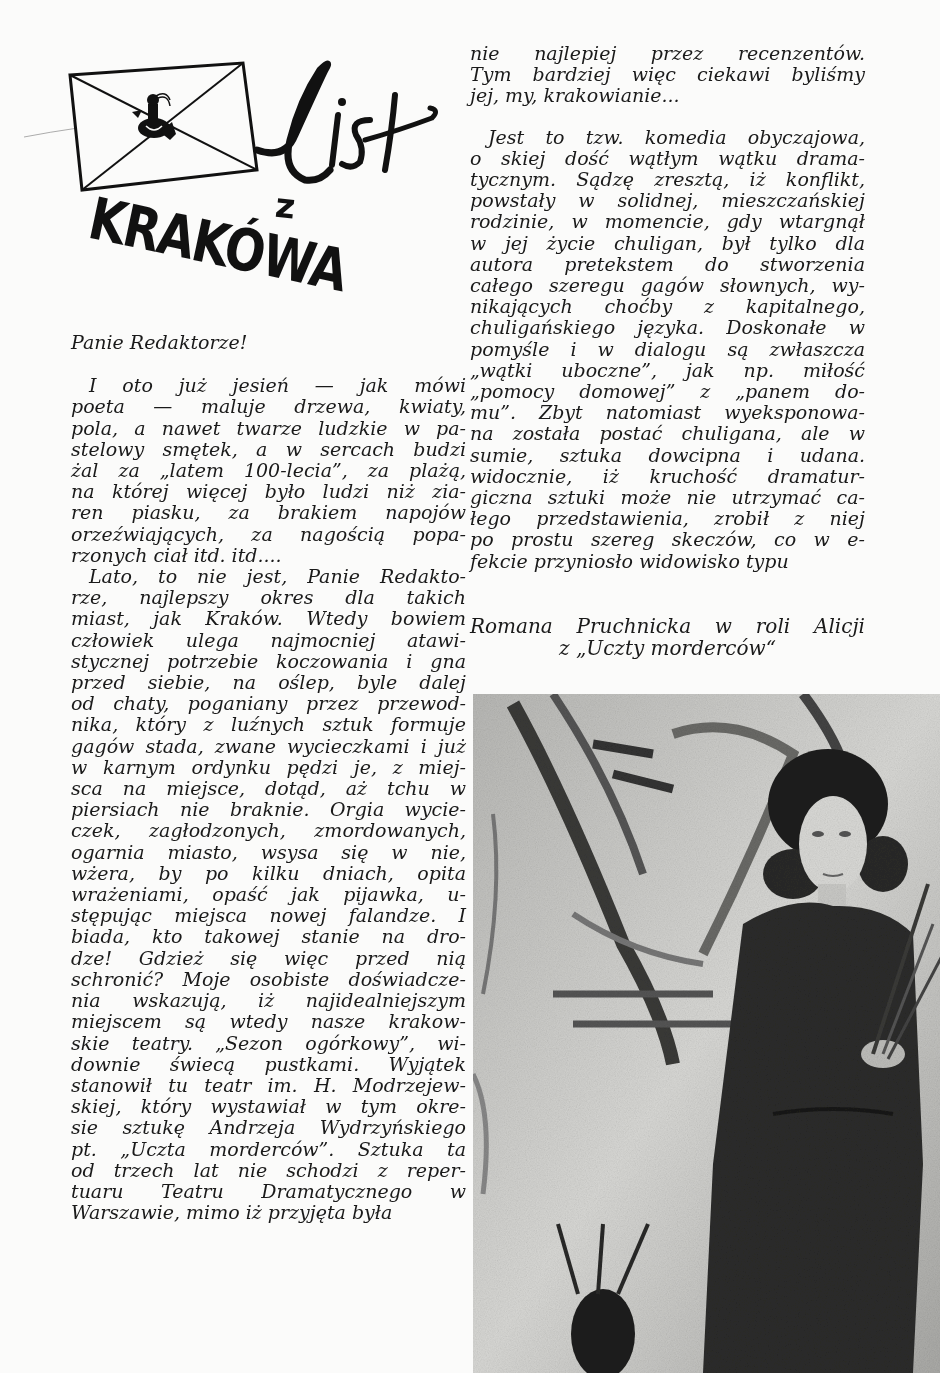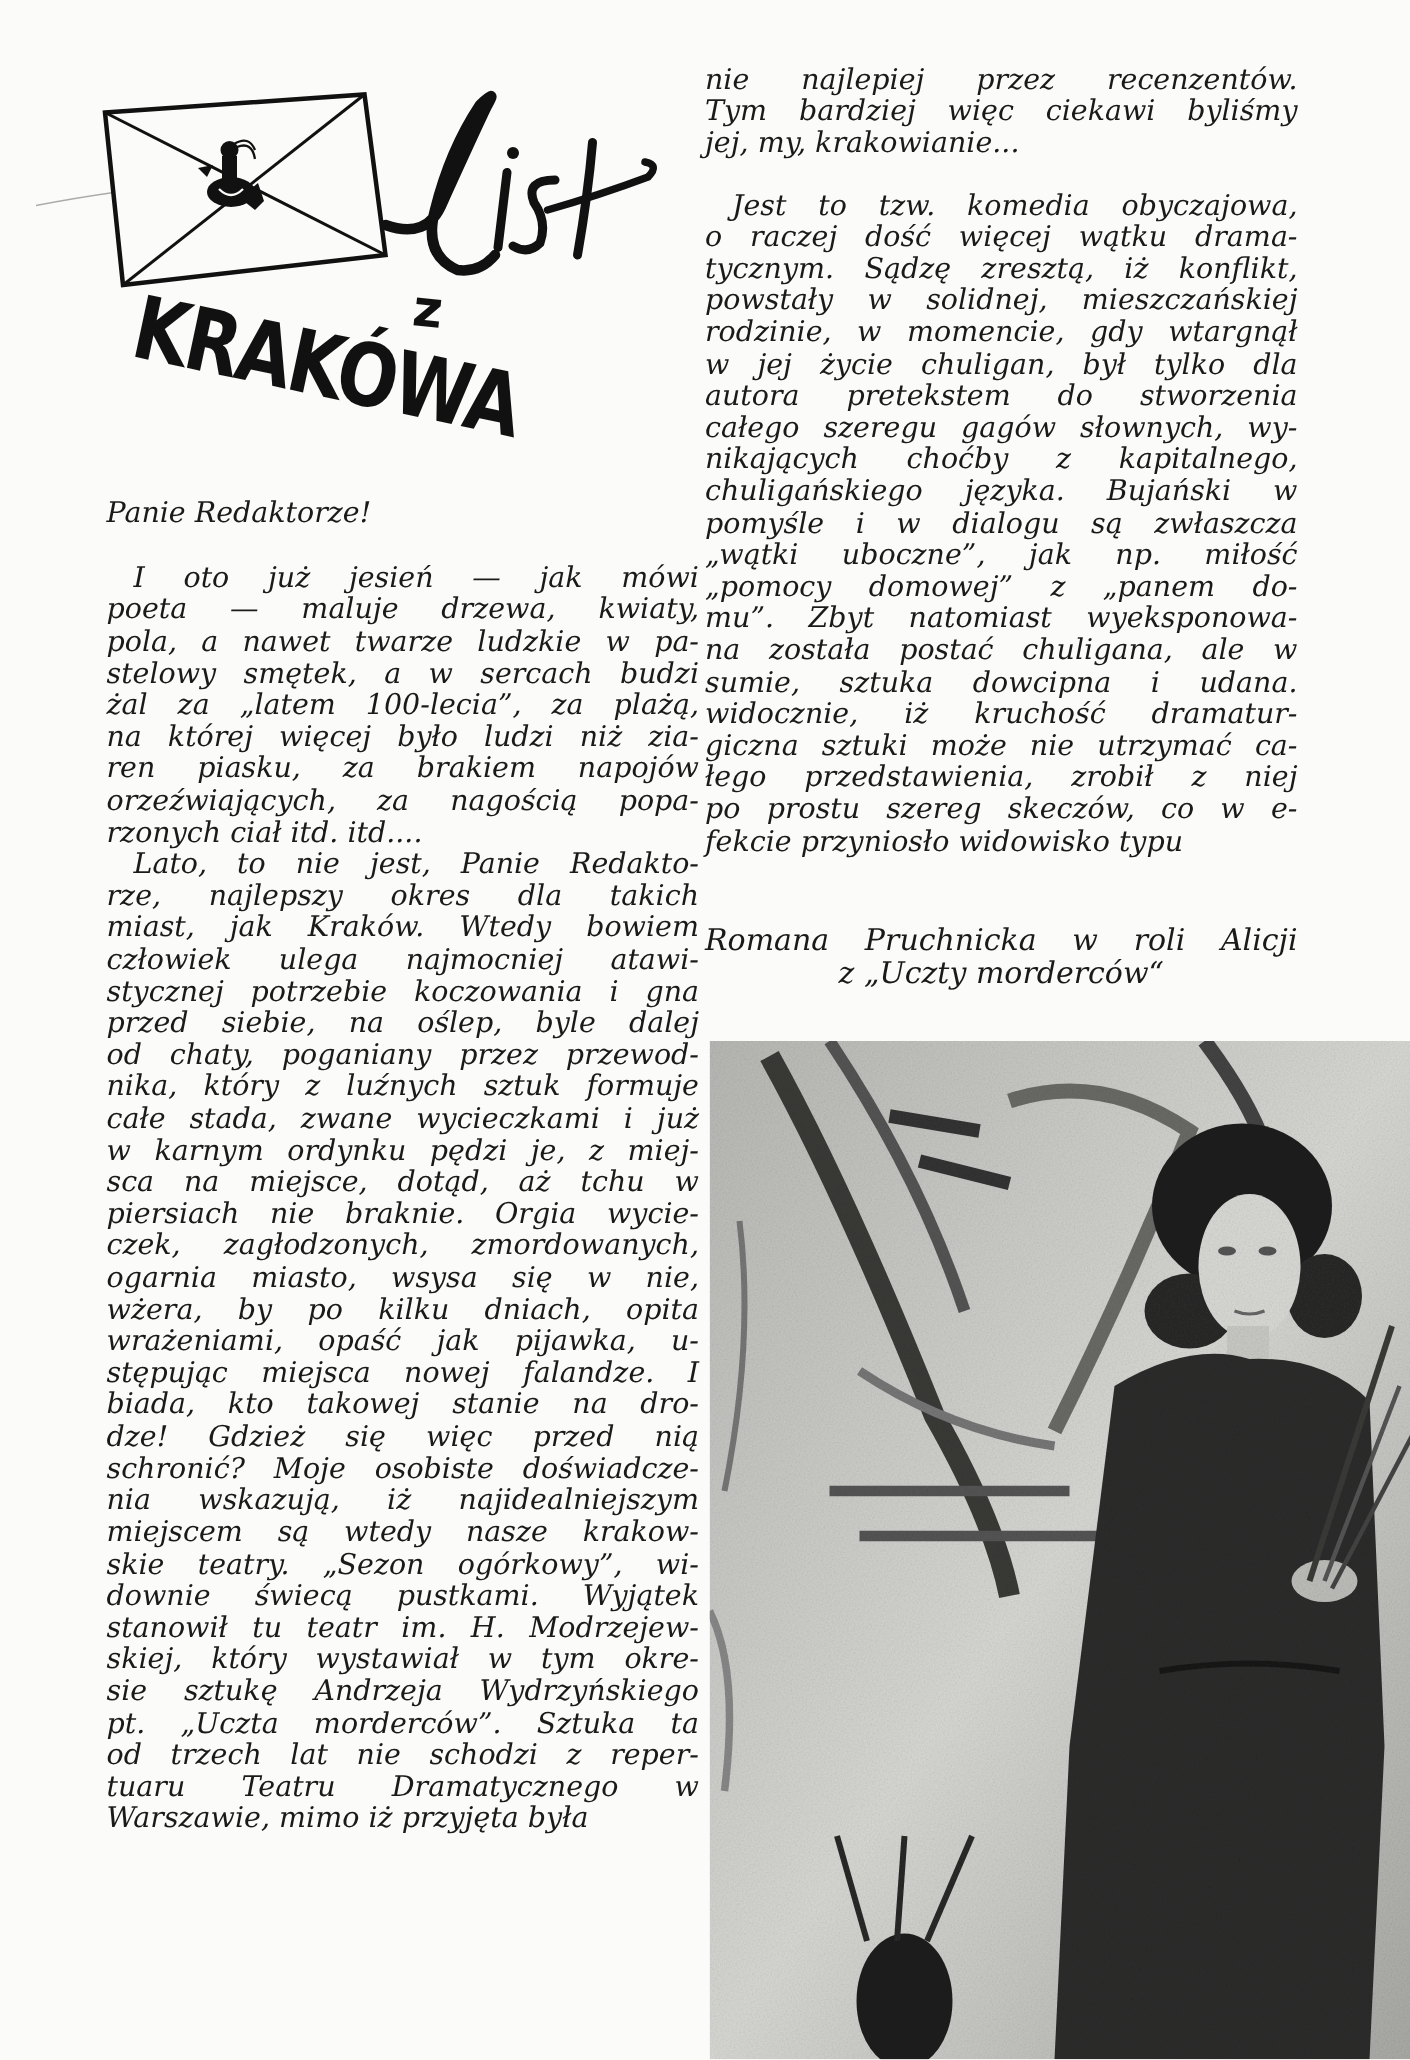--- a/index.html
+++ b/index.html
@@ -77,21 +77,21 @@
       </p>
       <p class="indent" style="text-indent: 0px;">
         <span class="line" style="padding-left: 18px;">Lato, to nie jest, Panie Redakto-</span>
         <span class="line">rze, najlepszy okres dla takich</span>
         <span class="line">miast, jak Kraków. Wtedy bowiem</span>
         <span class="line">człowiek ulega najmocniej atawi-</span>
         <span class="line">stycznej potrzebie koczowania i gna</span>
         <span class="line">przed siebie, na oślep, byle dalej</span>
         <span class="line">od chaty, poganiany przez przewod-</span>
         <span class="line">nika, który z luźnych sztuk formuje</span>
-        <span class="line">całe stada, zwane wycieczkami i już</span>
+        <span class="line">gagów stada, zwane wycieczkami i już</span>
         <span class="line">w karnym ordynku pędzi je, z miej-</span>
         <span class="line">sca na miejsce, dotąd, aż tchu w</span>
         <span class="line">piersiach nie braknie. Orgia wycie-</span>
         <span class="line">czek, zagłodzonych, zmordowanych,</span>
         <span class="line">ogarnia miasto, wsysa się w nie,</span>
         <span class="line">wżera, by po kilku dniach, opita</span>
         <span class="line">wrażeniami, opaść jak pijawka, u-</span>
         <span class="line">stępując miejsca nowej falandze. I</span>
         <span class="line">biada, kto takowej stanie na dro-</span>
         <span class="line">dze! Gdzież się więc przed nią</span>
@@ -113,29 +113,29 @@
 
 <div class="col col-right">
   <div id="right-paras">
       <p>
         <span class="line">nie najlepiej przez recenzentów.</span>
         <span class="line">Tym bardziej więc ciekawi byliśmy</span>
         <span class="line last">jej, my, krakowianie...</span>
       </p>
       <p class="indent" style="text-indent: 0px;">
         <span class="line" style="padding-left: 18px; margin-top: 20px;">Jest to tzw. komedia obyczajowa,</span>
-        <span class="line">o raczej dość więcej wątku drama-</span>
+        <span class="line">o skiej dość wątłym wątku drama-</span>
         <span class="line">tycznym. Sądzę zresztą, iż konflikt,</span>
         <span class="line">powstały w solidnej, mieszczańskiej</span>
         <span class="line">rodzinie, w momencie, gdy wtargnął</span>
         <span class="line">w jej życie chuligan, był tylko dla</span>
         <span class="line">autora pretekstem do stworzenia</span>
         <span class="line">całego szeregu gagów słownych, wy-</span>
         <span class="line">nikających choćby z kapitalnego,</span>
-        <span class="line">chuligańskiego języka. Bujański w</span>
+        <span class="line">chuligańskiego języka. Doskonałe w</span>
         <span class="line">pomyśle i w dialogu są zwłaszcza</span>
         <span class="line">„wątki uboczne”, jak np. miłość</span>
         <span class="line">„pomocy domowej” z „panem do-</span>
         <span class="line">mu”. Zbyt natomiast wyeksponowa-</span>
         <span class="line">na została postać chuligana, ale w</span>
         <span class="line">sumie, sztuka dowcipna i udana.</span>
         <span class="line">widocznie, iż kruchość dramatur-</span>
         <span class="line">giczna sztuki może nie utrzymać ca-</span>
         <span class="line">łego przedstawienia, zrobił z niej</span>
         <span class="line">po prostu szereg skeczów, co w e-</span>

